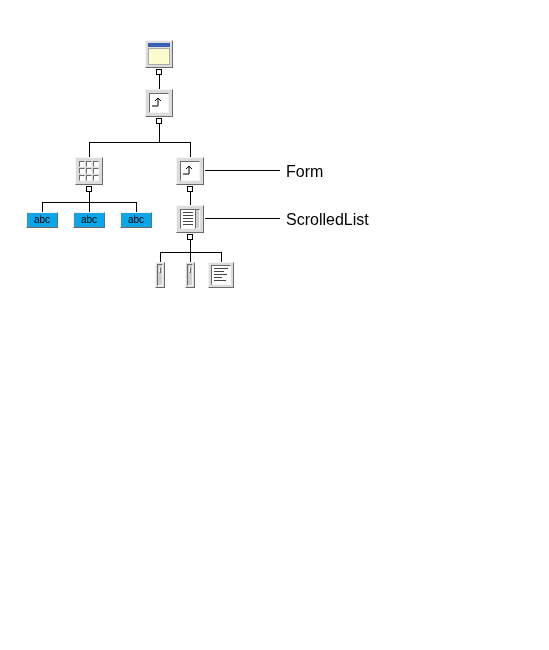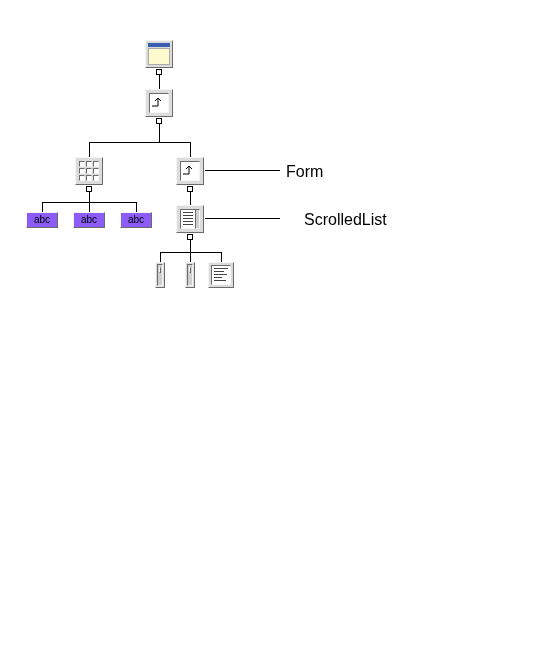--- a/index.html
+++ b/index.html
@@ -23,21 +23,21 @@
     border-top: 1px solid #f5f5f5;
     border-left: 1px solid #f5f5f5;
     border-right: 1px solid #6b6b6b;
     border-bottom: 1px solid #6b6b6b;
     box-sizing: border-box;
   }
   .btn {
     position: absolute;
     width: 32px;
     height: 16px;
-    background: #8b5cf6;
+    background: #0ea5e9;
     border-top: 1px solid #f5f5f5;
     border-left: 1px solid #f5f5f5;
     border-right: 1px solid #6b6b6b;
     border-bottom: 1px solid #6b6b6b;
     box-sizing: border-box;
     text-align: center;
     line-height: 13px;
     font-size: 10px;
     color: #000;
   }
@@ -262,15 +262,15 @@
     <div class="tb-inner">
       <div class="tb-row" style="top:2px; width:14px;"></div>
       <div class="tb-row" style="top:5px; width:10px;"></div>
       <div class="tb-row" style="top:8px; width:13px;"></div>
       <div class="tb-row" style="top:11px; width:8px;"></div>
       <div class="tb-row" style="top:14px; width:12px;"></div>
     </div>
   </div>
 
   <div class="label" style="left:286px; top:163px;">Form</div>
-  <div class="label" style="left:286px; top:211px;margin-left:18px;">ScrolledList</div>
+  <div class="label" style="left:286px; top:211px;">ScrolledList</div>
 
 </div>
 
 </body></html>

